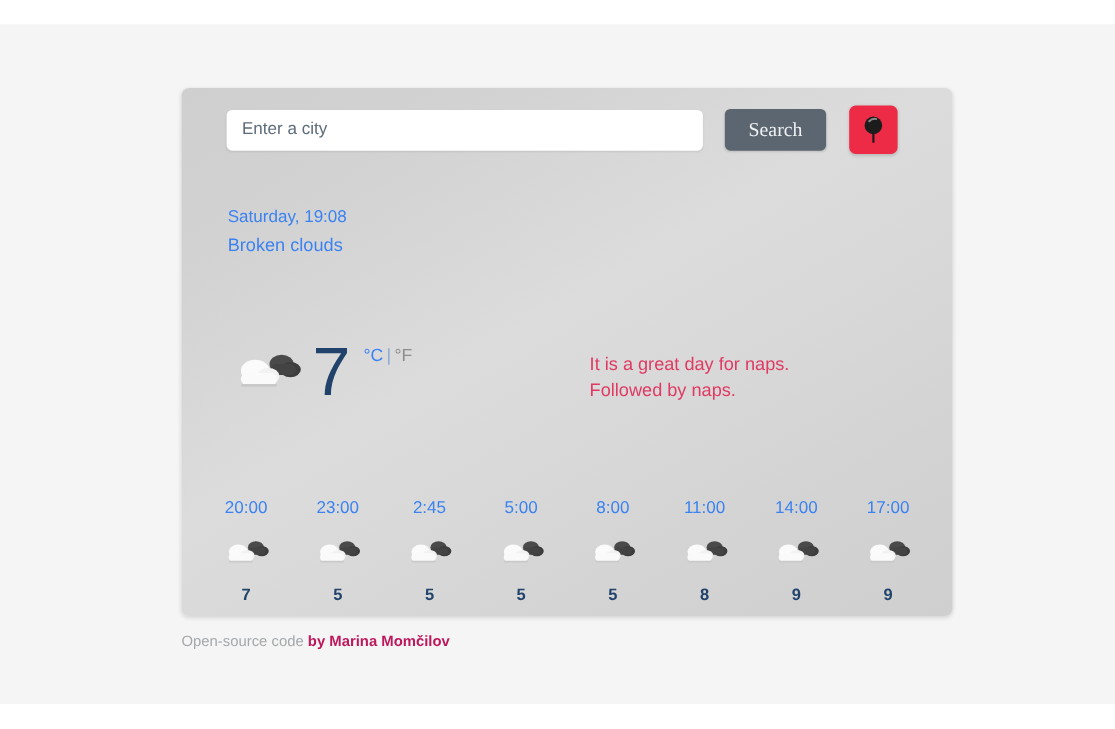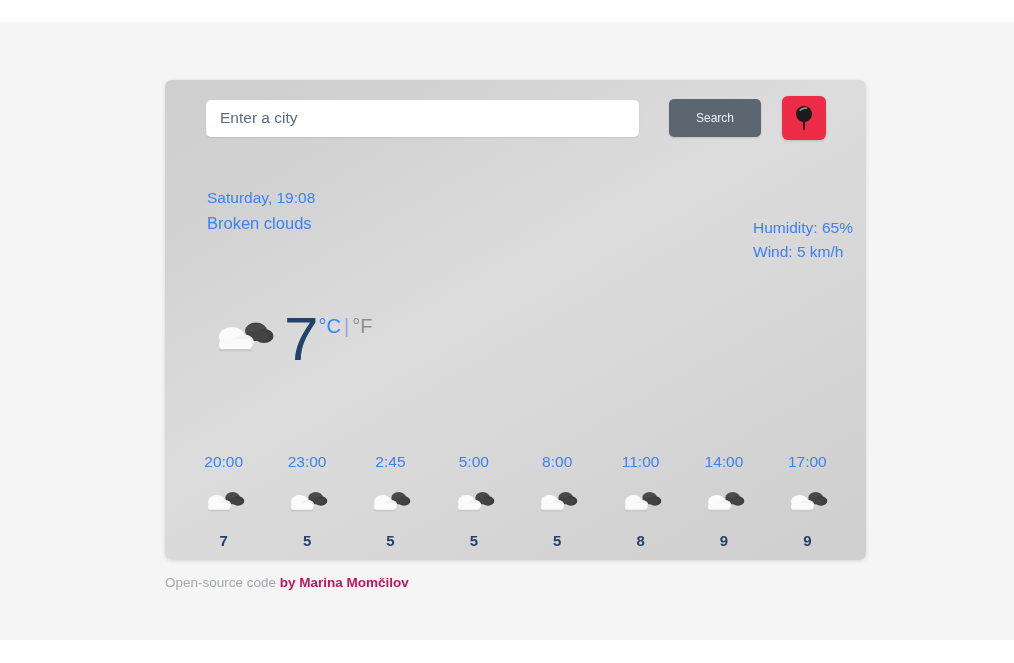--- a/index.html
+++ b/index.html
@@ -56,29 +56,29 @@
     padding: 0 14px;
     font-family: "Liberation Sans", sans-serif;
     font-size: 15.5px;
     color: #3f4c5c;
     outline: none;
     box-shadow: 0 1px 2px rgba(0,0,0,0.08);
   }
   .city-input::placeholder { color: #5d6b7a; opacity: 1; }
 
   .search-button {
-    margin-left: 30px;
+    margin-left: 20px;
     width: 92px;
     height: 38px;
     border: none;
     border-radius: 5px;
     background: #5c6670;
     color: #eef1f4;
-    font-family: Liberation Sans, sans-serif;
-    font-size: 12px;
+    font-family: Liberation Serif, serif;
+    font-size: 18px;
     cursor: pointer;
     box-shadow: 0 1px 2px rgba(0,0,0,0.12);
   }
 
   .location-button {
     margin-left: 21px;
     width: 44px;
     height: 44px;
     border: none;
     border-radius: 6px;
@@ -135,24 +135,24 @@
   }
   .temp-icon { width: 66px; height: 48px; }
   .temp-value {
     font-size: 62px;
     font-weight: 400;
     color: #21436b;
     line-height: 1;
     margin-left: 8px;
   }
   .units {
-    margin-left: 0;
+    margin-left: 12px;
     align-self: flex-start;
     margin-top: 7px;
-    font-size: 20px;
+    font-size: 16px;
     white-space: nowrap;
   }
   .unit-c { color: #3b82f2; }
   .unit-sep { color: #8aa7d6; margin: 0 3px; }
   .unit-f { color: #8e8e8e; }
 
   
   .message-block {
     position: absolute;
     left: 371px;
@@ -227,43 +227,43 @@
         </svg>
       </span>
     </button>
   </div>
 
   <div class="current-block">
     <div class="city-datetime">Saturday, 19:08</div>
     <div class="city-description">Broken clouds</div>
   </div>
 
-  <div class="meta-block">
-    <div class="meta-line">Humidity: 65%</div>
-    <div class="meta-line">Wind: 5 km/h</div>
-  </div>
 
   <div class="temp-block">
     <span class="temp-icon">
       <svg width="66" height="48" viewBox="0 0 66 48">
         <ellipse cx="46" cy="16" rx="11" ry="8.5" fill="#4a4a4a"></ellipse>
         <ellipse cx="54" cy="21" rx="9.5" ry="7" fill="#3d3d3d"></ellipse>
         <rect x="36" y="16" width="23" height="10" rx="5" fill="#434343"></rect>
         <ellipse cx="22" cy="22" rx="13" ry="10" fill="#fbfbfb"></ellipse>
         <ellipse cx="34" cy="27" rx="10" ry="7.5" fill="#f2f2f2"></ellipse>
         <rect x="9" y="24" width="33" height="11" rx="5.5" fill="#fafafa"></rect>
         <rect x="9" y="34" width="33" height="2.6" rx="1.3" fill="#c9c9c9"></rect>
       </svg>
     </span>
     <span class="temp-value">7</span>
     <span class="units">
       <a class="unit-c" href="#" style="text-decoration:none;">°C</a><span class="unit-sep">|</span><a class="unit-f" href="#" style="text-decoration:none;">°F</a>
     </span>
   </div>
 
+  <div class="message-block">
+    <div class="message-line">It is a great day for naps.</div>
+    <div class="message-line">Followed by naps.</div>
+  </div>
 
   <div class="forecast">
     <div class="forecast-col">
       <div class="forecast-time">20:00</div>
       <div class="forecast-icon-wrap">
           <svg width="44" height="32" viewBox="0 0 66 48">
             <ellipse cx="46" cy="16" rx="11" ry="8.5" fill="#4a4a4a"></ellipse>
             <ellipse cx="54" cy="21" rx="9.5" ry="7" fill="#3d3d3d"></ellipse>
             <rect x="36" y="16" width="23" height="10" rx="5" fill="#434343"></rect>
             <ellipse cx="22" cy="22" rx="13" ry="10" fill="#fbfbfb"></ellipse>

